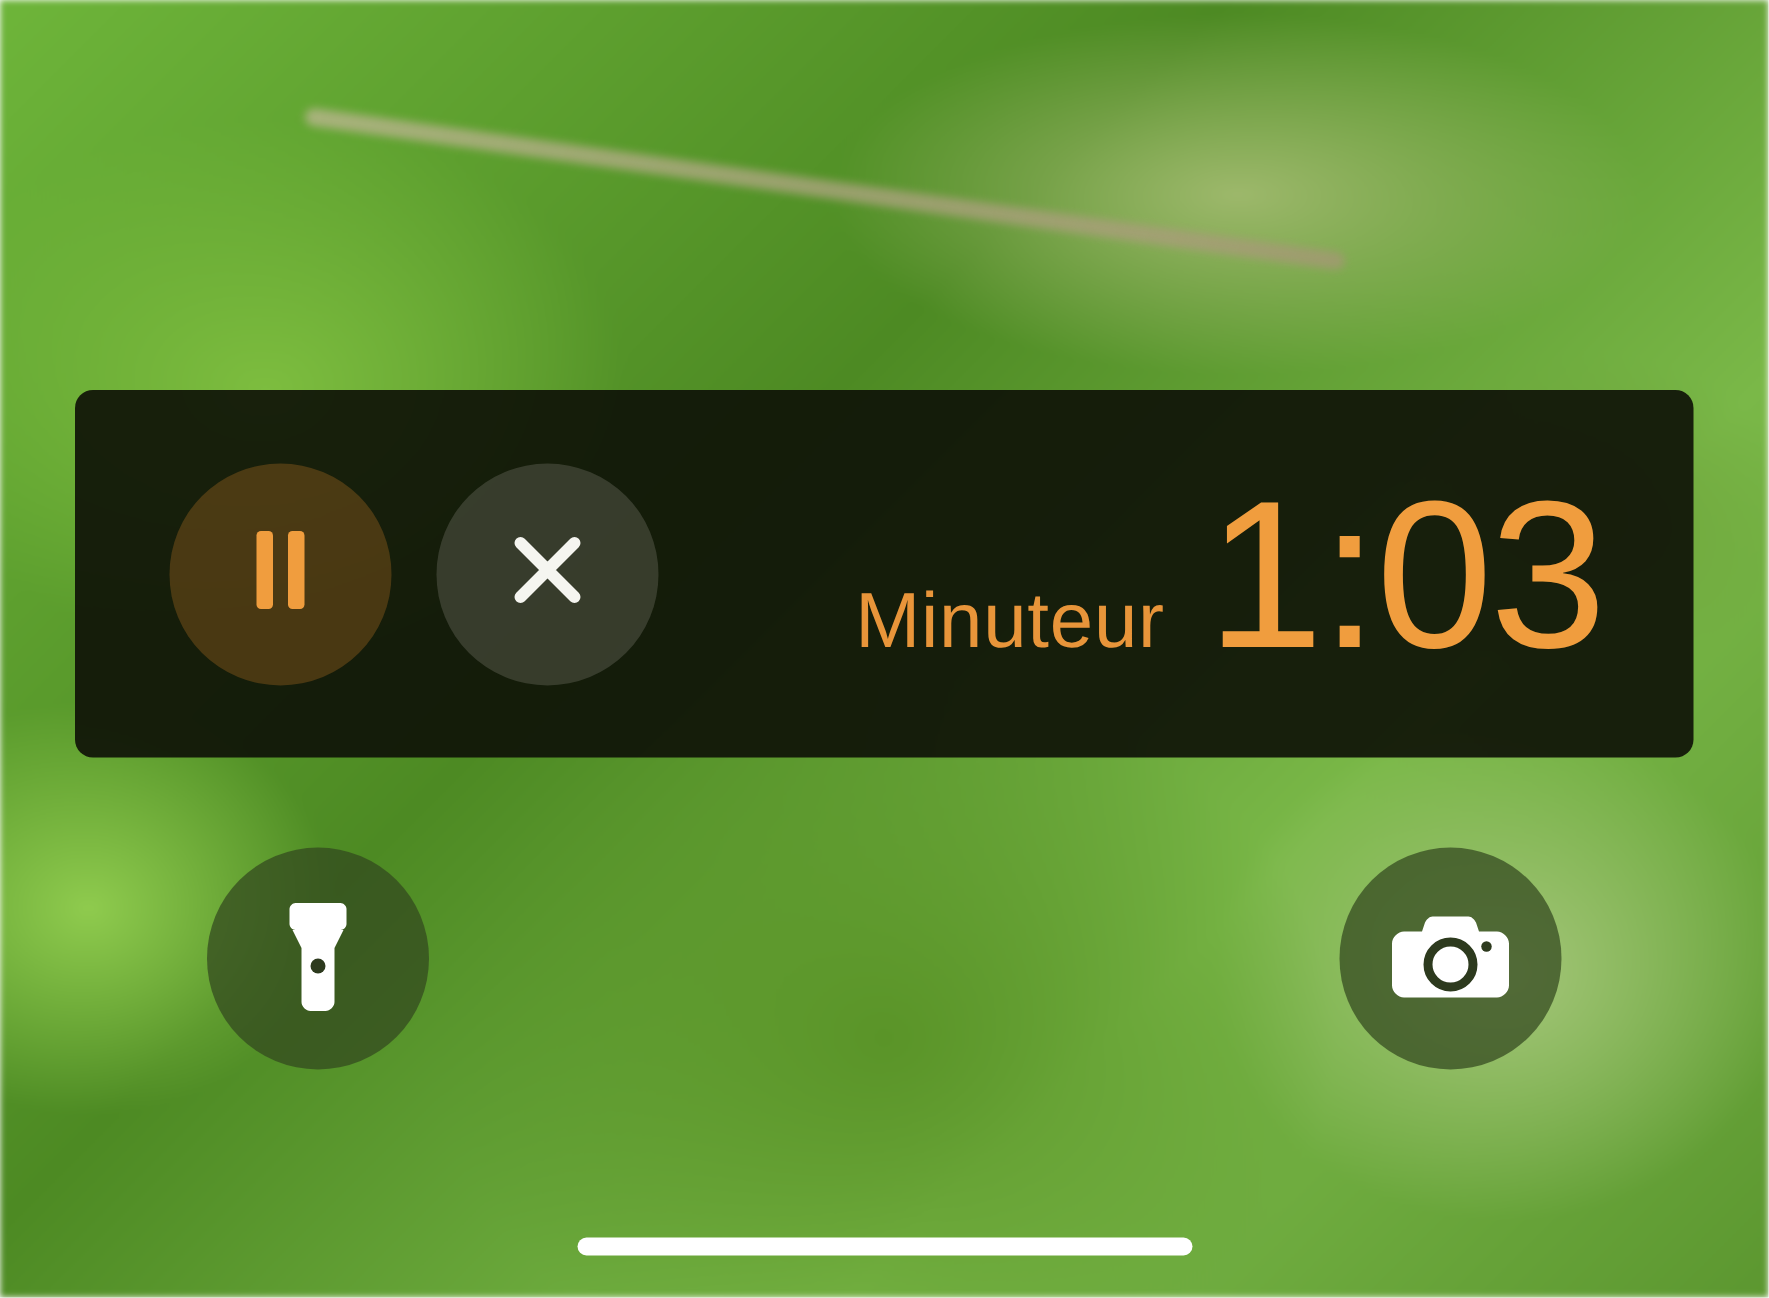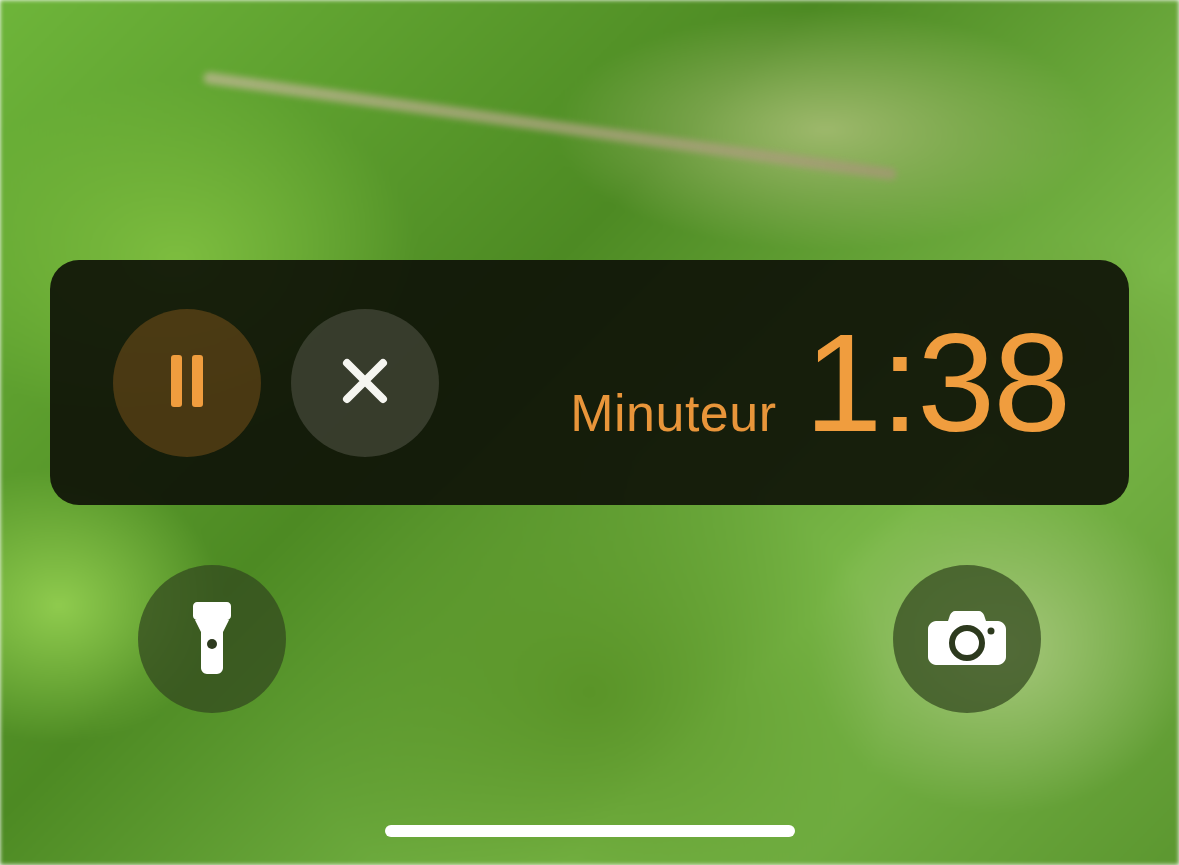--- a/index.html
+++ b/index.html
@@ -43,21 +43,21 @@
       opacity: 0.7;
     }
     
     .timer-widget {
       position: absolute;
       top: 260px;
       left: 50px;
       width: 1079px;
       height: 245px;
       background: rgba(15, 18, 8, 0.92);
-      border-radius: 29px;
+      border-radius: 12px;
       display: flex;
       align-items: center;
       padding: 0 60px 0 63px;
     }
     
     .circle-btn {
       width: 148px;
       height: 148px;
       border-radius: 50%;
       display: flex;
@@ -147,21 +147,21 @@
   </div>
   <div class="circle-btn close-btn">
     <span>
       <svg width="52" height="52" viewBox="0 0 52 52">
         <path d="M 8 8 L 44 44 M 44 8 L 8 44" stroke="#f5f5f0" stroke-width="8" stroke-linecap="round" fill="none"></path>
       </svg>
     </span>
   </div>
   <div class="timer-text-group">
     <span class="timer-label">Minuteur</span>
-    <span class="timer-value">1:38</span>
+    <span class="timer-value">1:03</span>
   </div>
 </div>
 
 <div class="quick-action flashlight-btn">
   <span>
     <svg width="46" height="78" viewBox="0 0 46 78">
       <path d="M 8 4 L 38 4 C 40 4 42 6 42 8 L 42 18 C 42 20 40 22 38 22 L 8 22 C 6 22 4 20 4 18 L 4 8 C 4 6 6 4 8 4 Z" fill="#ffffff"></path>
       <path d="M 6 22 L 40 22 L 34 34 L 34 70 C 34 73 31 76 28 76 L 18 76 C 15 76 12 73 12 70 L 12 34 Z" fill="#ffffff"></path>
       <circle cx="23" cy="46" r="5" fill="#2d3a1e"></circle>
     </svg>

